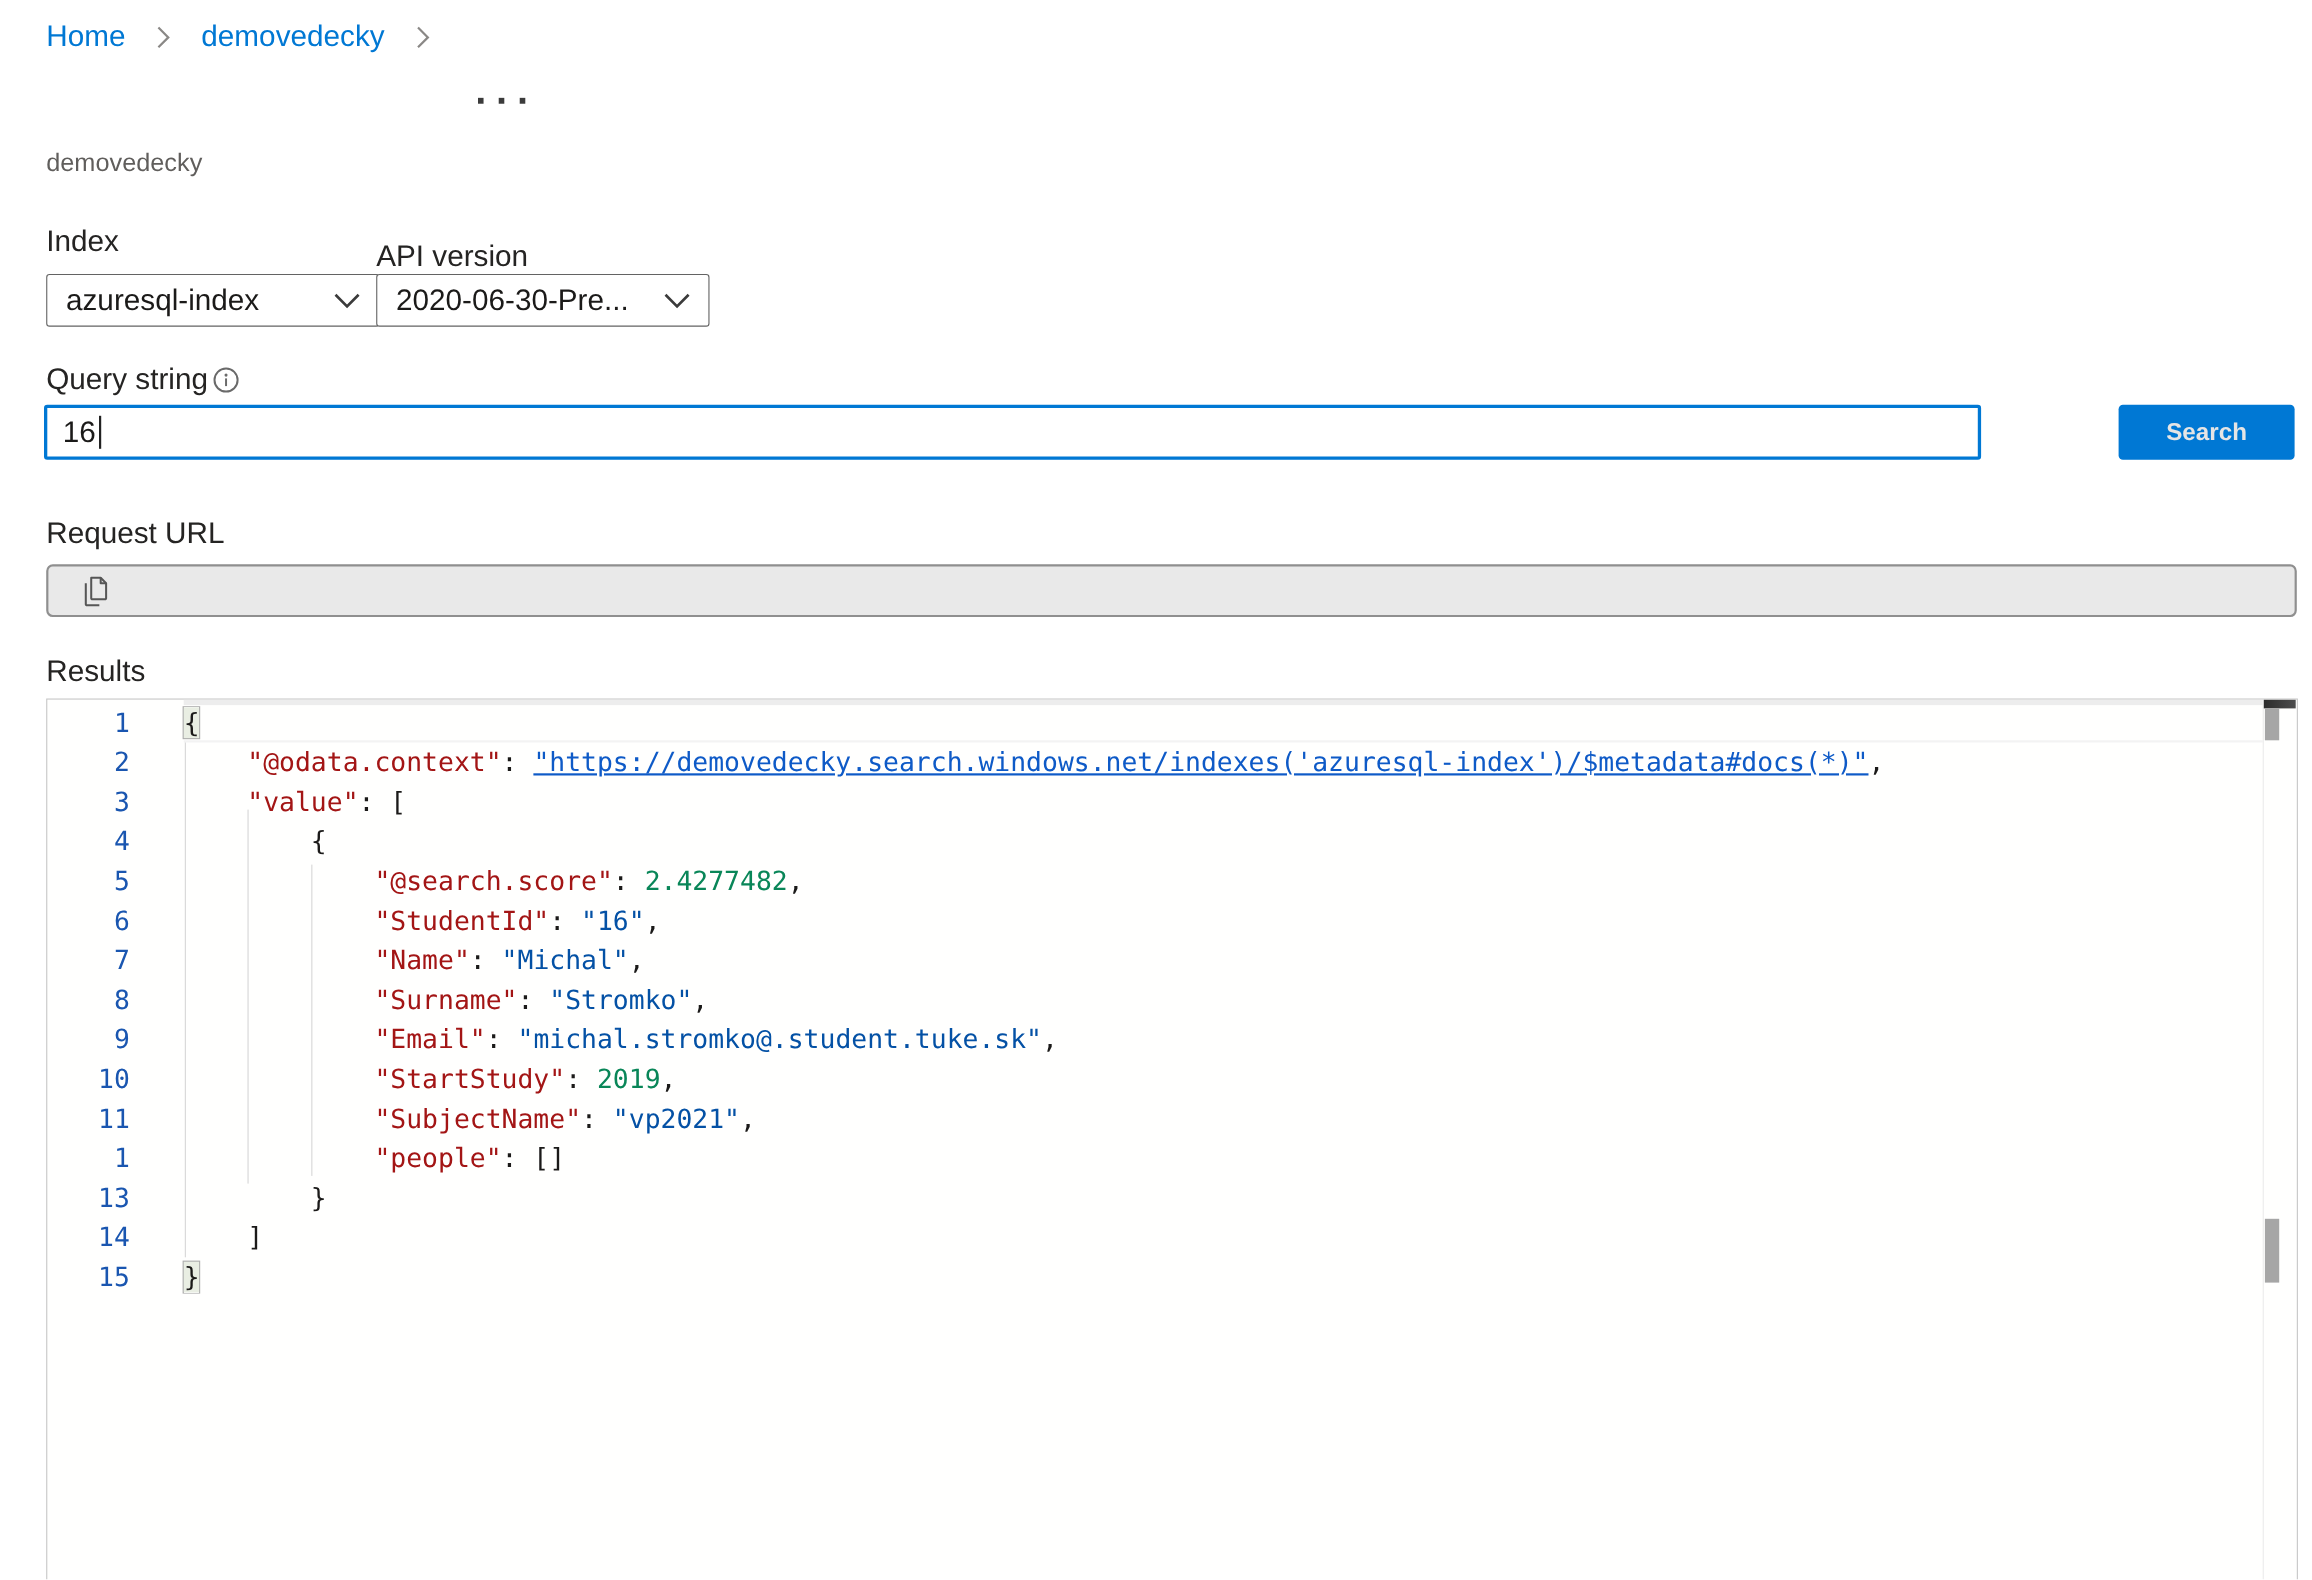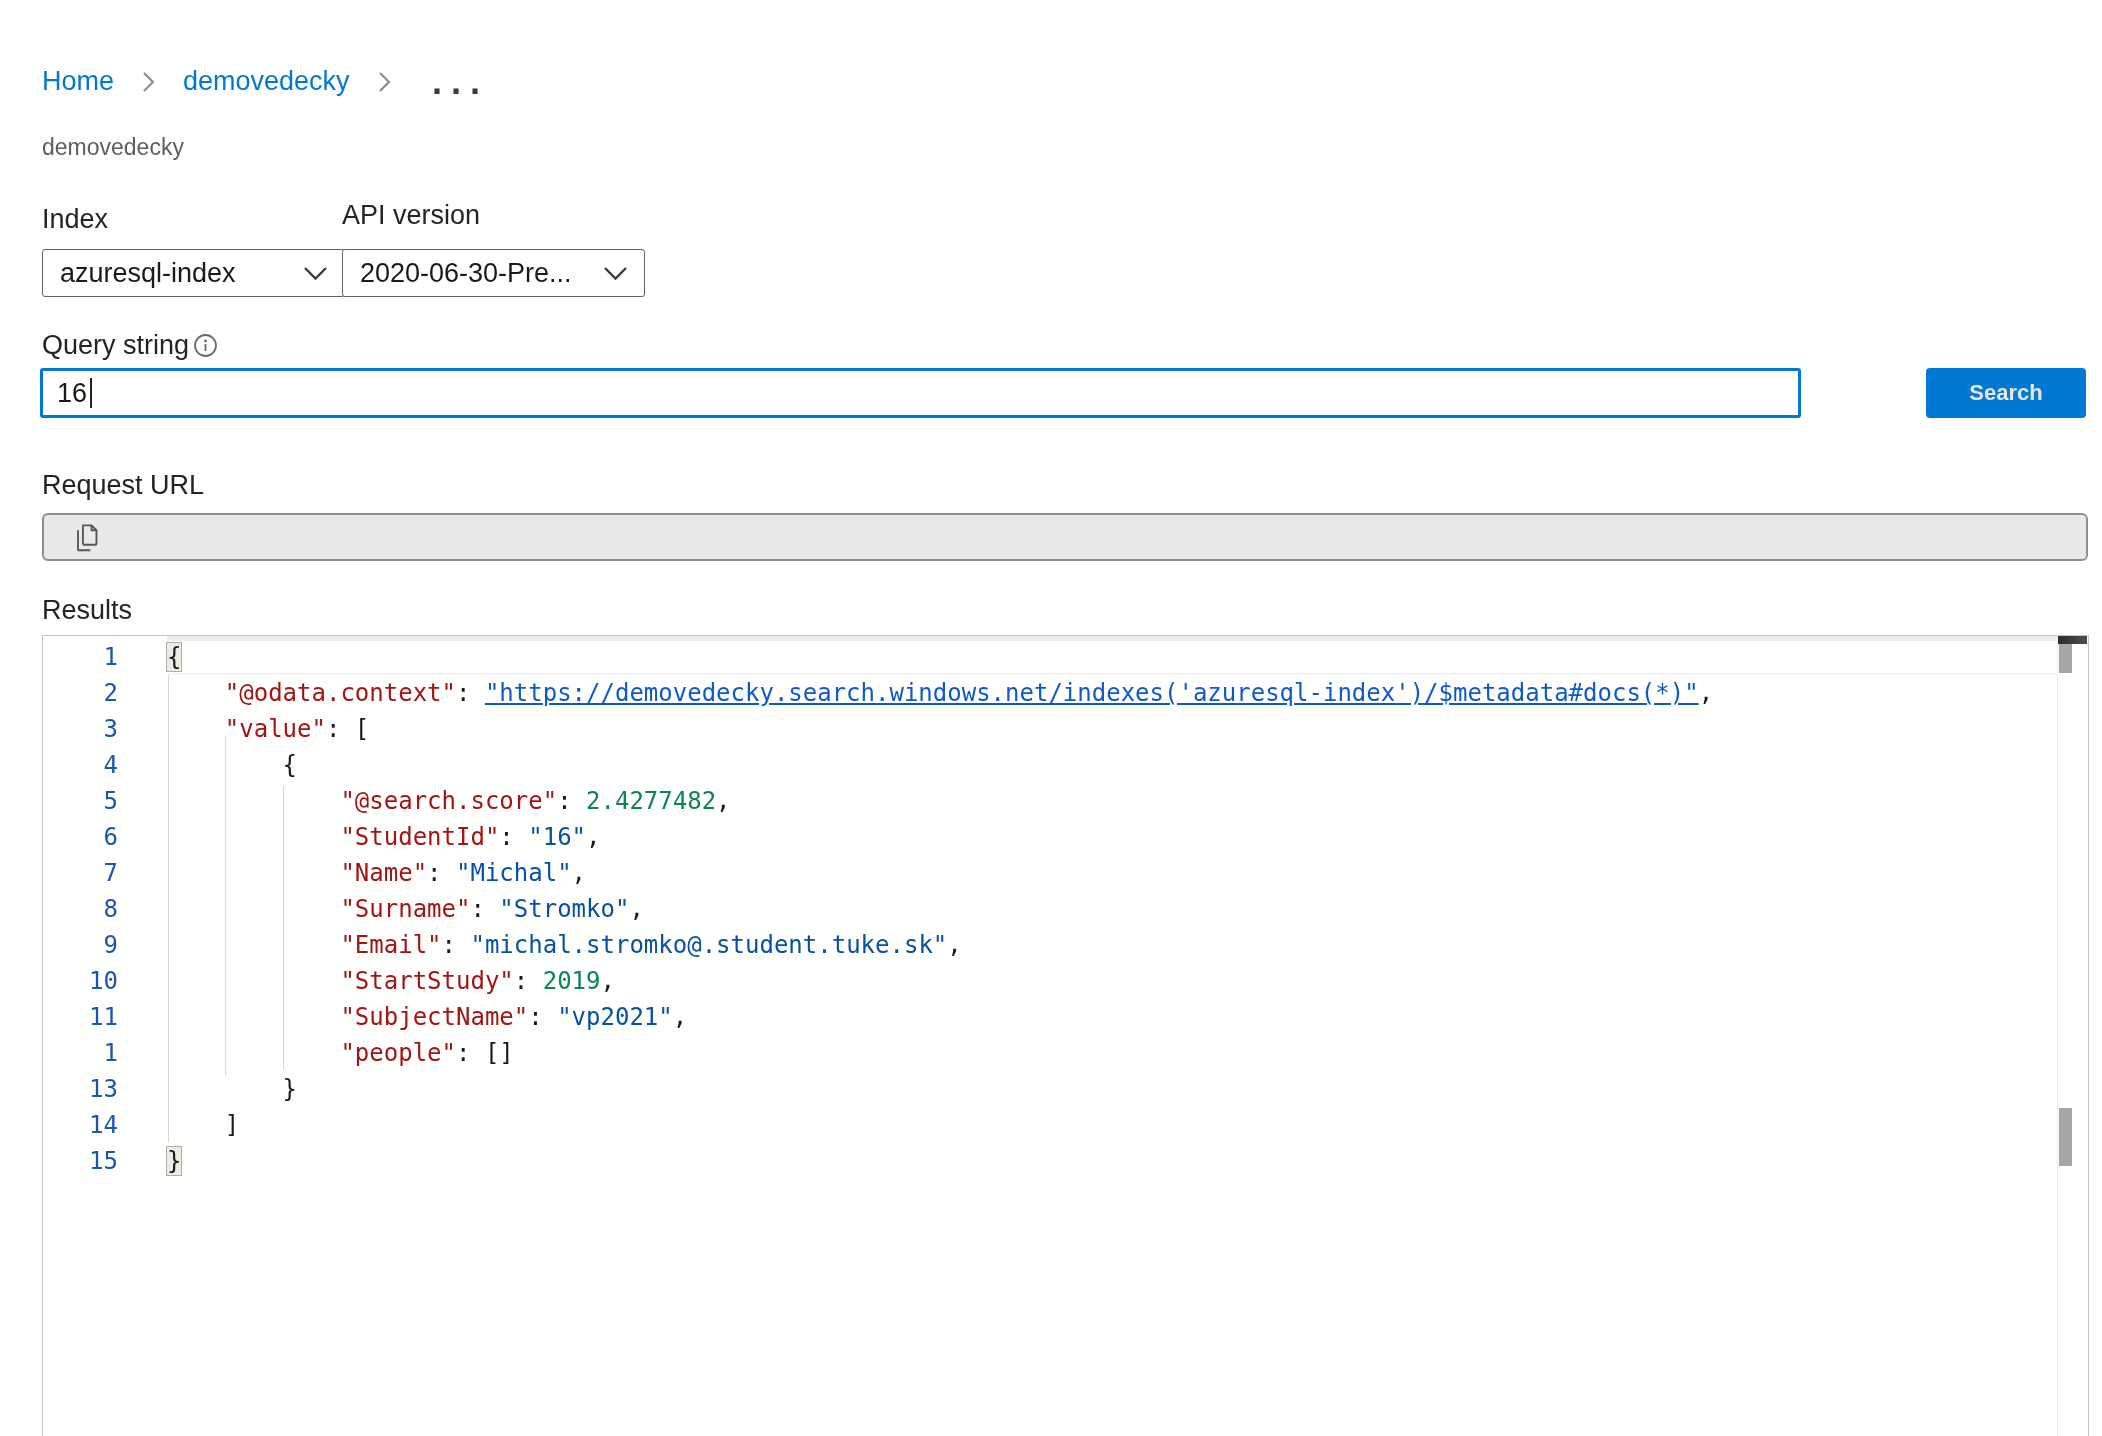--- a/index.html
+++ b/index.html
@@ -1,20 +1,20 @@
 <!DOCTYPE html>
 <html><head>
 <meta charset="utf-8">
 <style>
   html,body { margin:0; padding:0; background:#ffffff; }
   body { font-family:"Liberation Sans","DejaVu Sans",sans-serif; color:#1b1a19; }
   #app { position:relative; width:2102px; height:1436px; background:#fff; overflow:hidden; }
 
   
-  .breadcrumb { position:absolute; left:42px; top:18px; display:flex; align-items:center; gap:28px; font-size:27px;margin-top:48px; }
+  .breadcrumb { position:absolute; left:42px; top:18px; display:flex; align-items:center; gap:28px; font-size:27px; }
   .crumb { color:#0078d4; cursor:pointer; text-decoration:none; }
   .crumb-sep { display:flex; align-items:center; }
 
   
   .page-title { position:absolute; left:40px; top:52px; font-size:45px; font-weight:700; color:#252423; letter-spacing:-0.5px; }
   .more-btn { position:absolute; left:428px; top:72px; font-size:36px; font-weight:700; color:#3b3b3b; letter-spacing:7px; cursor:pointer; line-height:36px; background:none; border:none; padding:2px 4px; }
   .subtitle { position:absolute; left:42px; top:134px; font-size:23px; color:#605e5c; }
 
   
   .flabel { position:absolute; font-size:27px; color:#252423; }
@@ -84,21 +84,21 @@
       <svg width="13" height="22" viewBox="0 0 13 22" fill="none">
           <path d="M2 2 L11 11 L2 20" stroke="#8a8886" stroke-width="2"></path>
         </svg>
     </span>
   </nav>
 
   <button class="more-btn" title="">···</button>
   <div class="subtitle">demovedecky</div>
 
   <div class="flabel" style="left:42px; top:204px;">Index</div>
-  <div class="flabel" style="left:342px; top:200px;">API version</div>
+  <div class="flabel" style="left:342px; top:218px;">API version</div>
 
   <div class="dropdown" id="dd-index">
     <span class="dd-value">azuresql-index</span>
     <span style="display:flex;">
       <svg width="25" height="15" viewBox="0 0 25 15" fill="none">
           <path d="M2 2 L12.5 12.5 L23 2" stroke="#3b3b3b" stroke-width="2.4"></path>
         </svg>
     </span>
   </div>
   <div class="dropdown" id="dd-api">

